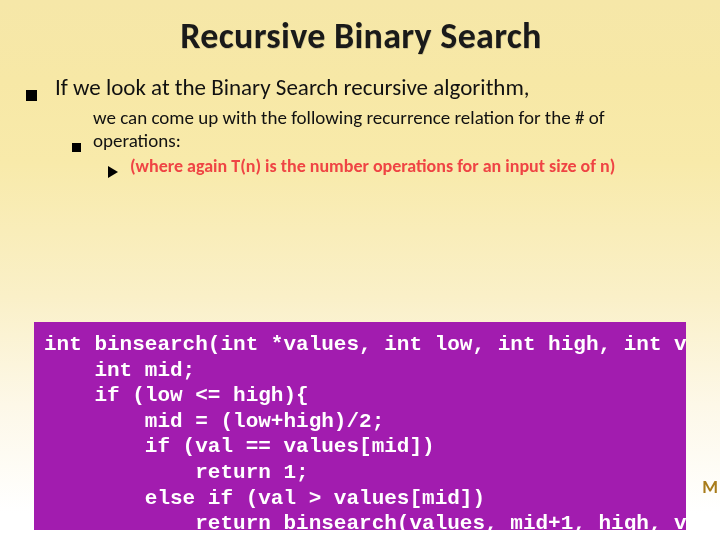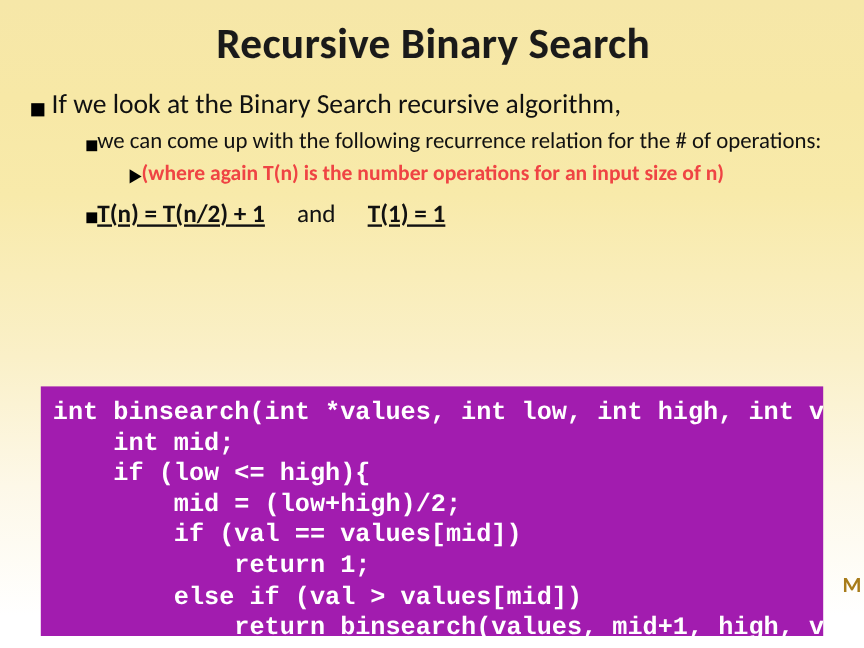--- a/index.html
+++ b/index.html
@@ -24,22 +24,22 @@
     text-align: center;
     font-size: 36px;
     font-weight: 700;
     color: #1a1a1a;
     text-shadow: 0.5px 0.5px 0 rgba(0,0,0,0.15);
     margin-bottom: 16px;
     letter-spacing: 0.3px;
   }
   .bullet-row {
     display: flex;
-    align-items: center;
-    gap: 0;
+    align-items: flex-end;
+    gap: 12px;
     margin-bottom: 6px;
   }
   .sq {
     width: 11px; height: 11px;
     background: #000;
     flex: 0 0 11px;
     margin-top: 7px;
   }
   .sq-sm {
     width: 9px; height: 9px;
@@ -106,28 +106,20 @@
   <div class="bullet-row level2-wrap">
     <span class="sq-sm"></span>
     <div class="level2">we can come up with the following recurrence relation for the # of operations:</div>
   </div>
 
   <div class="bullet-row level3-wrap">
     <span class="arrow-b"></span>
     <div class="level3">(where again T(n) is the number operations for an input size of n)</div>
   </div>
 
-  <div class="bullet-row recurrence-wrap">
-    <span class="sq-sm"></span>
-    <div class="recurrence">
-      <span class="ul-part">T(n) = T(n/2) + 1</span>
-      <span class="and-part">and</span>
-      <span class="ul-part">T(1) = 1</span>
-    </div>
-  </div>
 
   <pre class="codebox">int binsearch(int *values, int low, int high, int val) {
     int mid;
     if (low &lt;= high){
         mid = (low+high)/2;
         if (val == values[mid])
             return 1;
         else if (val &gt; values[mid])
             return binsearch(values, mid+1, high, val)
         else

